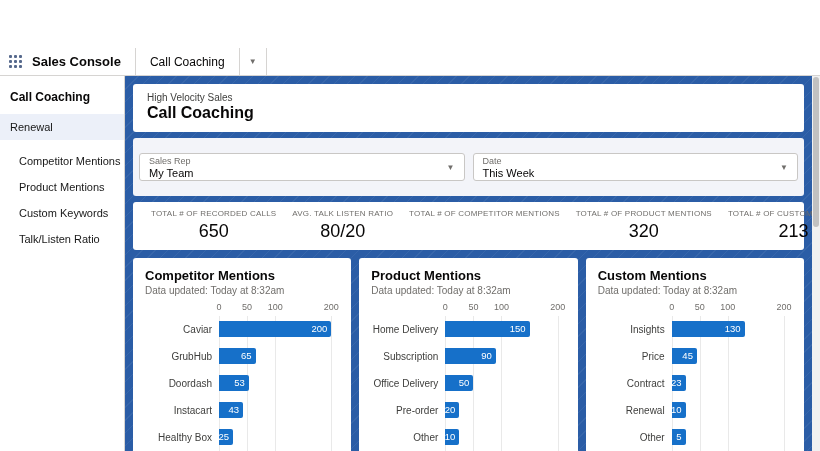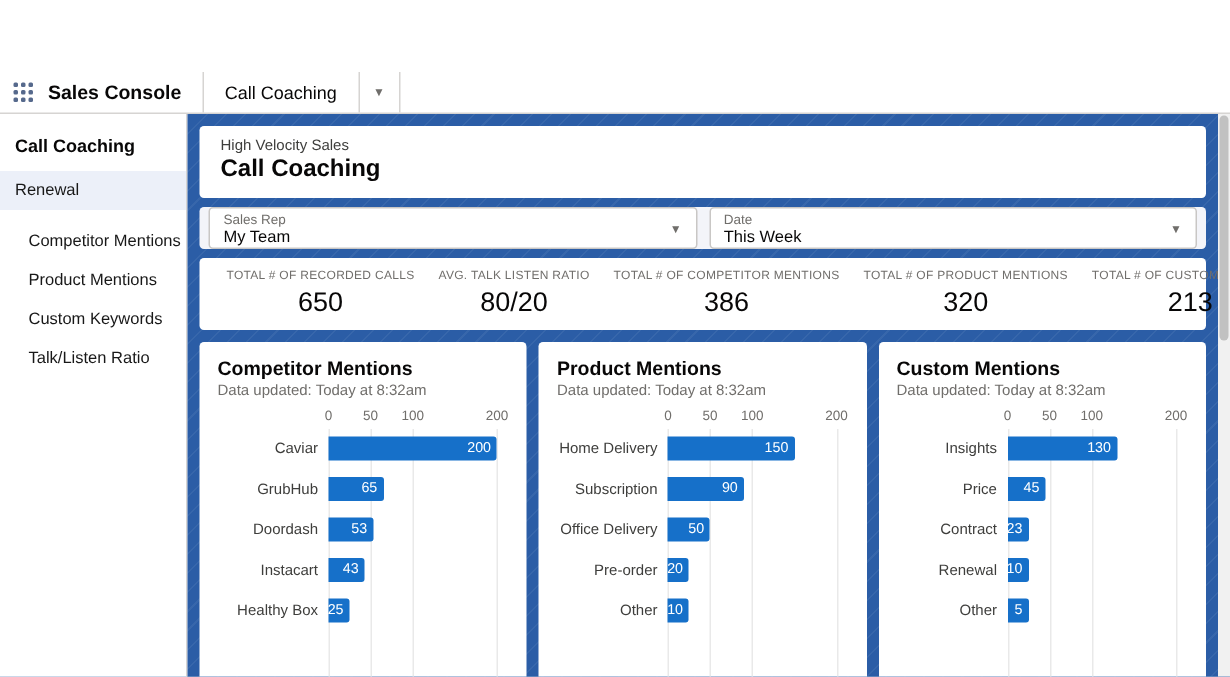--- a/index.html
+++ b/index.html
@@ -37,21 +37,21 @@
     background-image:repeating-linear-gradient(135deg, rgba(255,255,255,0.06) 0px, rgba(255,255,255,0.06) 1px, transparent 1px, transparent 9px);
   }
 
   .scrollbar { position:absolute; right:0; top:0; bottom:0; width:8px; background:#f1f1f1; }
   .scroll-thumb { position:absolute; top:1px; left:1px; right:1px; height:150px; background:#c1c1c1; border-radius:3px; }
 
   .title-card { background:#fff; border-radius:3px; padding:8px 14px 10px; }
   .eyebrow { font-size:10px; color:#3e3e3c; }
   .page-title { font-size:16px; font-weight:bold; margin-top:1px; }
 
-  .filter-strip { margin-top:6px; background:#f3f4f9; border-radius:3px; padding:0 6px; display:flex; gap:8px; }
+  .filter-strip { margin-top:6px; background:#f3f4f9; border-radius:3px; padding:15px 6px; display:flex; gap:8px; }
   .combo { flex:1; background:#fff; border:1px solid #c9c7c5; border-radius:3px; display:flex; align-items:center; padding:2px 9px; height:28px; cursor:pointer; }
   .combo-text { flex:1; min-width:0; }
   .combo-label { font-size:9px; color:#706e6b; line-height:11px; }
   .combo-value { font-size:11px; color:#080707; line-height:12px; }
   .combo-caret { color:#706e6b; font-size:8px; }
 
   .kpi-strip { margin-top:6px; background:#fff; border-radius:3px; display:flex; justify-content:space-between; padding:7px 10px 8px;text-align:center; }
   .kpi { padding:0 8px; }
   .kpi-label { font-size:8px; color:#706e6b; letter-spacing:0.2px; white-space:nowrap; }
   .kpi-value { font-size:18px; color:#080707; margin-top:3px; }
@@ -143,21 +143,20 @@
           <div class="kpi">
             <div class="kpi-label">TOTAL # OF RECORDED CALLS</div>
             <div class="kpi-value">650</div>
           </div>
           <div class="kpi">
             <div class="kpi-label">AVG. TALK LISTEN RATIO</div>
             <div class="kpi-value">80/20</div>
           </div>
           <div class="kpi">
             <div class="kpi-label">TOTAL # OF COMPETITOR MENTIONS</div>
-            <div class="kpi-value">386</div>
           </div>
           <div class="kpi">
             <div class="kpi-label">TOTAL # OF PRODUCT MENTIONS</div>
             <div class="kpi-value">320</div>
           </div>
           <div class="kpi">
             <div class="kpi-label">TOTAL # OF CUSTOM MENTIONS</div>
             <div class="kpi-value">213</div>
           </div>
         </div>

